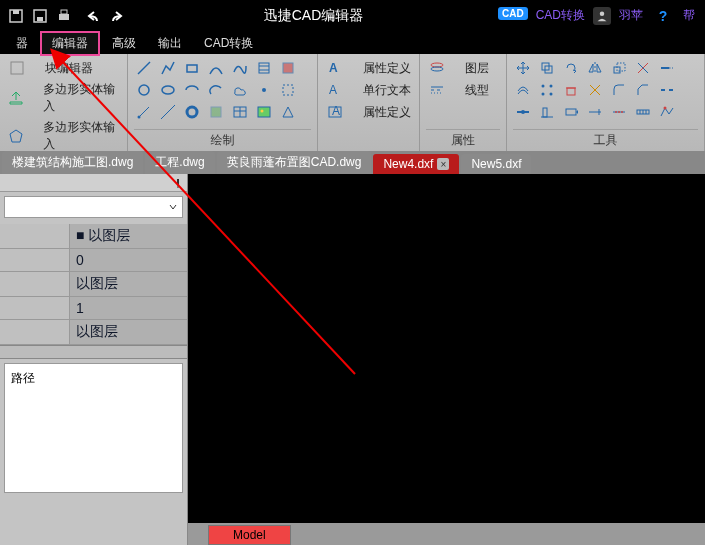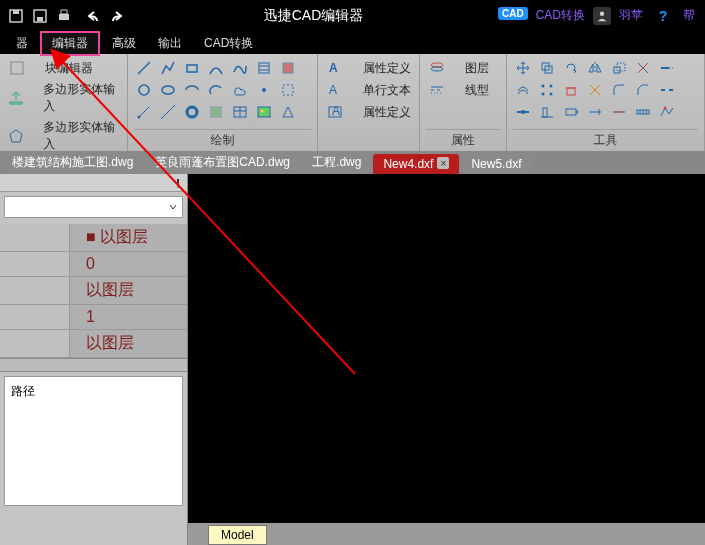--- a/index.html
+++ b/index.html
@@ -20,39 +20,39 @@
 .rgroup-body{flex:1;display:flex;flex-direction:column;gap:2px}
 .rgroup-label{text-align:center;font-size:12px;color:#333;padding:2px 0;border-top:1px solid rgba(0,0,0,.15);margin-top:2px}
 .rrow{display:flex;gap:4px;align-items:center}
 .ric{width:20px;height:20px;display:inline-flex;align-items:center;justify-content:center;cursor:pointer}
 .ric svg{width:16px;height:16px}
 .ric-txt{display:flex;align-items:center;gap:19px;cursor:pointer;padding:1px 2px}
 .ric-txt .ric{width:18px;height:18px}
 .ric-txt span{font-size:12px;color:#222}
 .disabled{color:#888}
 .tabbar{background:#888;height:22px;display:flex;align-items:flex-end;padding-left:2px}
-.ftab{background:#8a8a8a;color:#fff;padding:3px 10px;margin-right:2px;font-size:12px;cursor:pointer;display:flex;align-items:flex-start;gap:4px;border-top-left-radius:3px;border-top-right-radius:3px}
+.ftab{background:#8a8a8a;color:#fff;padding:3px 10px;margin-right:2px;font-size:12px;cursor:pointer;display:flex;align-items:center;gap:4px;border-top-left-radius:3px;border-top-right-radius:3px}
 .ftab.active{background:#b91c1c;color:#fff}
 .ftab .x{width:12px;height:12px;background:#bbb;border-radius:2px;color:#333;display:inline-flex;align-items:center;justify-content:center;font-size:10px}
 .workarea{display:flex;height:calc(545px - 32px - 22px - 98px - 22px);background:#bcbcbc}
 .sidepanel{width:188px;background:#c4c4c4;border-right:1px solid #888;display:flex;flex-direction:column}
 .sp-head{height:18px;background:#d0d0d0;border-bottom:1px solid #999;display:flex;justify-content:flex-end;align-items:center;padding:0 4px;gap:4px}
 .pin{width:10px;height:10px}
 .sp-drop{height:22px;background:#fff;border:1px solid #999;margin:4px;display:flex;align-items:center;justify-content:flex-end;padding:0 4px}
 .sp-table{margin:2px 0 0 0;background:#b8b8b8}
 .sp-table .row{display:flex;border-bottom:1px solid #999}
-.sp-table .cell{padding:3px 16px;font-size:16px;color:#7f1d1d}
+.sp-table .cell{padding:3px 6px;font-size:14px;color:#0f172a}
 .sp-table .c1{width:70px;border-right:1px solid #999;background:#c0c0c0}
 .sp-table .c2{flex:1;background:#b0b0b0}
 .sp-gap{height:14px;background:#bcbcbc;border-top:1px solid #888;border-bottom:1px solid #888}
 .sp-path{background:#fff;border:1px solid #999;margin:4px;padding:6px;height:130px}
 .canvas-wrap{flex:1;display:flex;flex-direction:column;background:#888}
 .canvas{flex:1;background:#000;position:relative}
 .btab{height:22px;background:#9a9a9a;display:flex;align-items:flex-end;padding-left:20px}
-.btab .mt{background:#fef9c3;padding:2px 12px;border:1px solid #777;font-size:11px;cursor:pointer}
+.btab .mt{background:#ef4444;padding:2px 24px;border:1px solid #777;font-size:11px;cursor:pointer}
 .arrow{position:absolute;top:54px;left:55px;pointer-events:none}
 .arrow svg{overflow:visible}
 .chev{width:10px;height:10px}
 </style>
 </head>
 <body>
 
 <div class="titlebar">
   <span class="tb-ic">
       <svg viewBox="0 0 16 16">
@@ -457,24 +457,24 @@
     </div>
     <div class="rgroup-label">工具</div>
   </div>
 </div>
 
 <div class="tabbar">
   <div class="ftab">
       <span>楼建筑结构施工图.dwg</span>
     </div>
   <div class="ftab">
+      <span>工程.dwg</span>
+    </div>
+  <div class="ftab">
       <span>英良雨蓬布置图CAD.dwg</span>
-    </div>
-  <div class="ftab">
-      <span>工程.dwg</span>
     </div>
   <div class="ftab active">
       <span>New4.dxf</span>
       <span class="x">×</span>
     </div>
   <div class="ftab">
       <span>New5.dxf</span>
     </div>
 </div>
 

